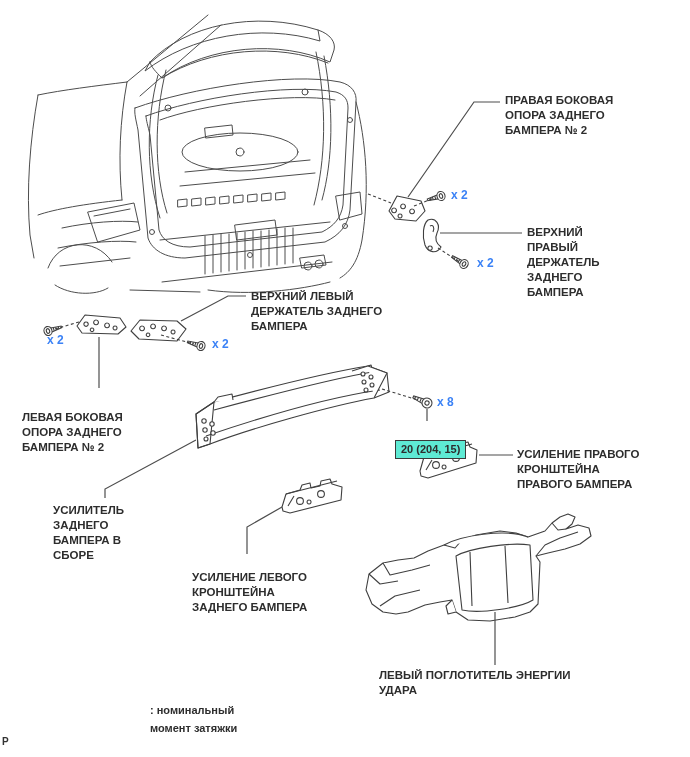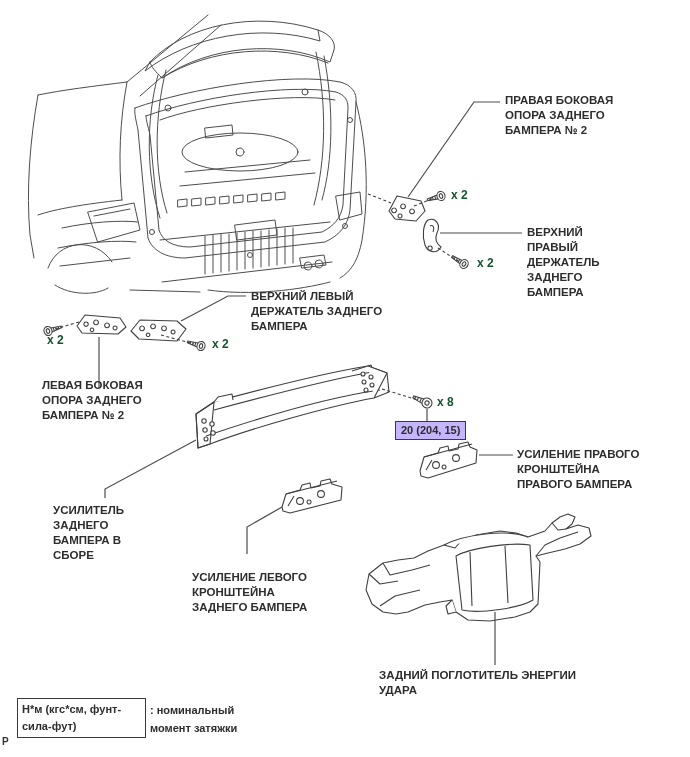--- a/index.html
+++ b/index.html
@@ -1,23 +1,23 @@
 <!DOCTYPE html>
 <html><head>
 <meta charset="utf-8">
 <style>
   html,body{margin:0;padding:0;background:#ffffff;}
   .stage{position:relative;width:690px;height:757px;background:#ffffff;overflow:hidden;
          font-family:"Liberation Sans",sans-serif;}
   svg{position:absolute;left:0;top:0;}
   .lbl{position:absolute;font:700 11.5px/15px "Liberation Sans",sans-serif;
        color:#2d2d2d;white-space:pre-line;letter-spacing:0;}
-  .qty{position:absolute;font:700 12px/14px "Liberation Sans",sans-serif;color:#14532d;}
-  .torque-box{position:absolute;left:395px;top:421px;border:1.6px solid #3a3a3a;
-       background:#c4b5fd;font:700 11px/15px "Liberation Sans",sans-serif;color:#2d2d2d;
+  .qty{position:absolute;font:700 12px/14px "Liberation Sans",sans-serif;color:#3b82f6;}
+  .torque-box{position:absolute;left:395px;top:440px;border:1.6px solid #3a3a3a;
+       background:#5eead4;font:700 11px/15px "Liberation Sans",sans-serif;color:#2d2d2d;
        padding:1px 5px;white-space:nowrap;}
   .legend-box{position:absolute;left:17px;top:698px;width:119px;border:1.6px solid #3a3a3a;
        background:#fff;font:700 11px/17px "Liberation Sans",sans-serif;color:#2d2d2d;
        padding:2px 4px;white-space:pre-line;}
   .legend-desc{position:absolute;left:150px;top:701px;
        font:700 11px/18px "Liberation Sans",sans-serif;color:#2d2d2d;white-space:pre-line;}
   .page-marker{position:absolute;left:2px;top:736px;
        font:700 10px/12px "Liberation Sans",sans-serif;color:#333;}
 </style>
 </head>
@@ -202,47 +202,45 @@
   <div class="lbl" style="left:527px;top:225px;">ВЕРХНИЙ
 ПРАВЫЙ
 ДЕРЖАТЕЛЬ
 ЗАДНЕГО
 БАМПЕРА</div>
 
   <div class="lbl" style="left:251px;top:289px;">ВЕРХНИЙ ЛЕВЫЙ
 ДЕРЖАТЕЛЬ ЗАДНЕГО
 БАМПЕРА</div>
 
-  <div class="lbl" style="left:22px;top:378px;margin-left:20px;">ЛЕВАЯ БОКОВАЯ
+  <div class="lbl" style="left:22px;top:410px;">ЛЕВАЯ БОКОВАЯ
 ОПОРА ЗАДНЕГО
 БАМПЕРА № 2</div>
 
   <div class="lbl" style="left:53px;top:503px;">УСИЛИТЕЛЬ
 ЗАДНЕГО
 БАМПЕРА В
 СБОРЕ</div>
 
   <div class="lbl" style="left:517px;top:447px;">УСИЛЕНИЕ ПРАВОГО
 КРОНШТЕЙНА
 ПРАВОГО БАМПЕРА</div>
 
   <div class="lbl" style="left:192px;top:560px;margin-top:10px;">УСИЛЕНИЕ ЛЕВОГО
 КРОНШТЕЙНА
 ЗАДНЕГО БАМПЕРА</div>
 
-  <div class="lbl" style="left:379px;top:668px;">ЗАДНИЙ ПОГЛОТИТЕЛЬ ЭНЕРГИИ
+  <div class="lbl" style="left:379px;top:668px;">ЛЕВЫЙ ПОГЛОТИТЕЛЬ ЭНЕРГИИ
 УДАРА</div>
 
   <div class="qty" style="left:451px;top:188px;">x 2</div>
   <div class="qty" style="left:477px;top:256px;">x 2</div>
   <div class="qty" style="left:47px;top:333px;">x 2</div>
   <div class="qty" style="left:212px;top:337px;">x 2</div>
   <div class="qty" style="left:437px;top:395px;">x 8</div>
 
   <div class="torque-box">20 (204, 15)</div>
 
-  <div class="legend-box">Н*м (кгс*см, фунт-
-сила-фут)</div>
   <div class="legend-desc">: номинальный
 момент затяжки</div>
 
   <div class="page-marker">P</div>
 </div>
 
 </body></html>

